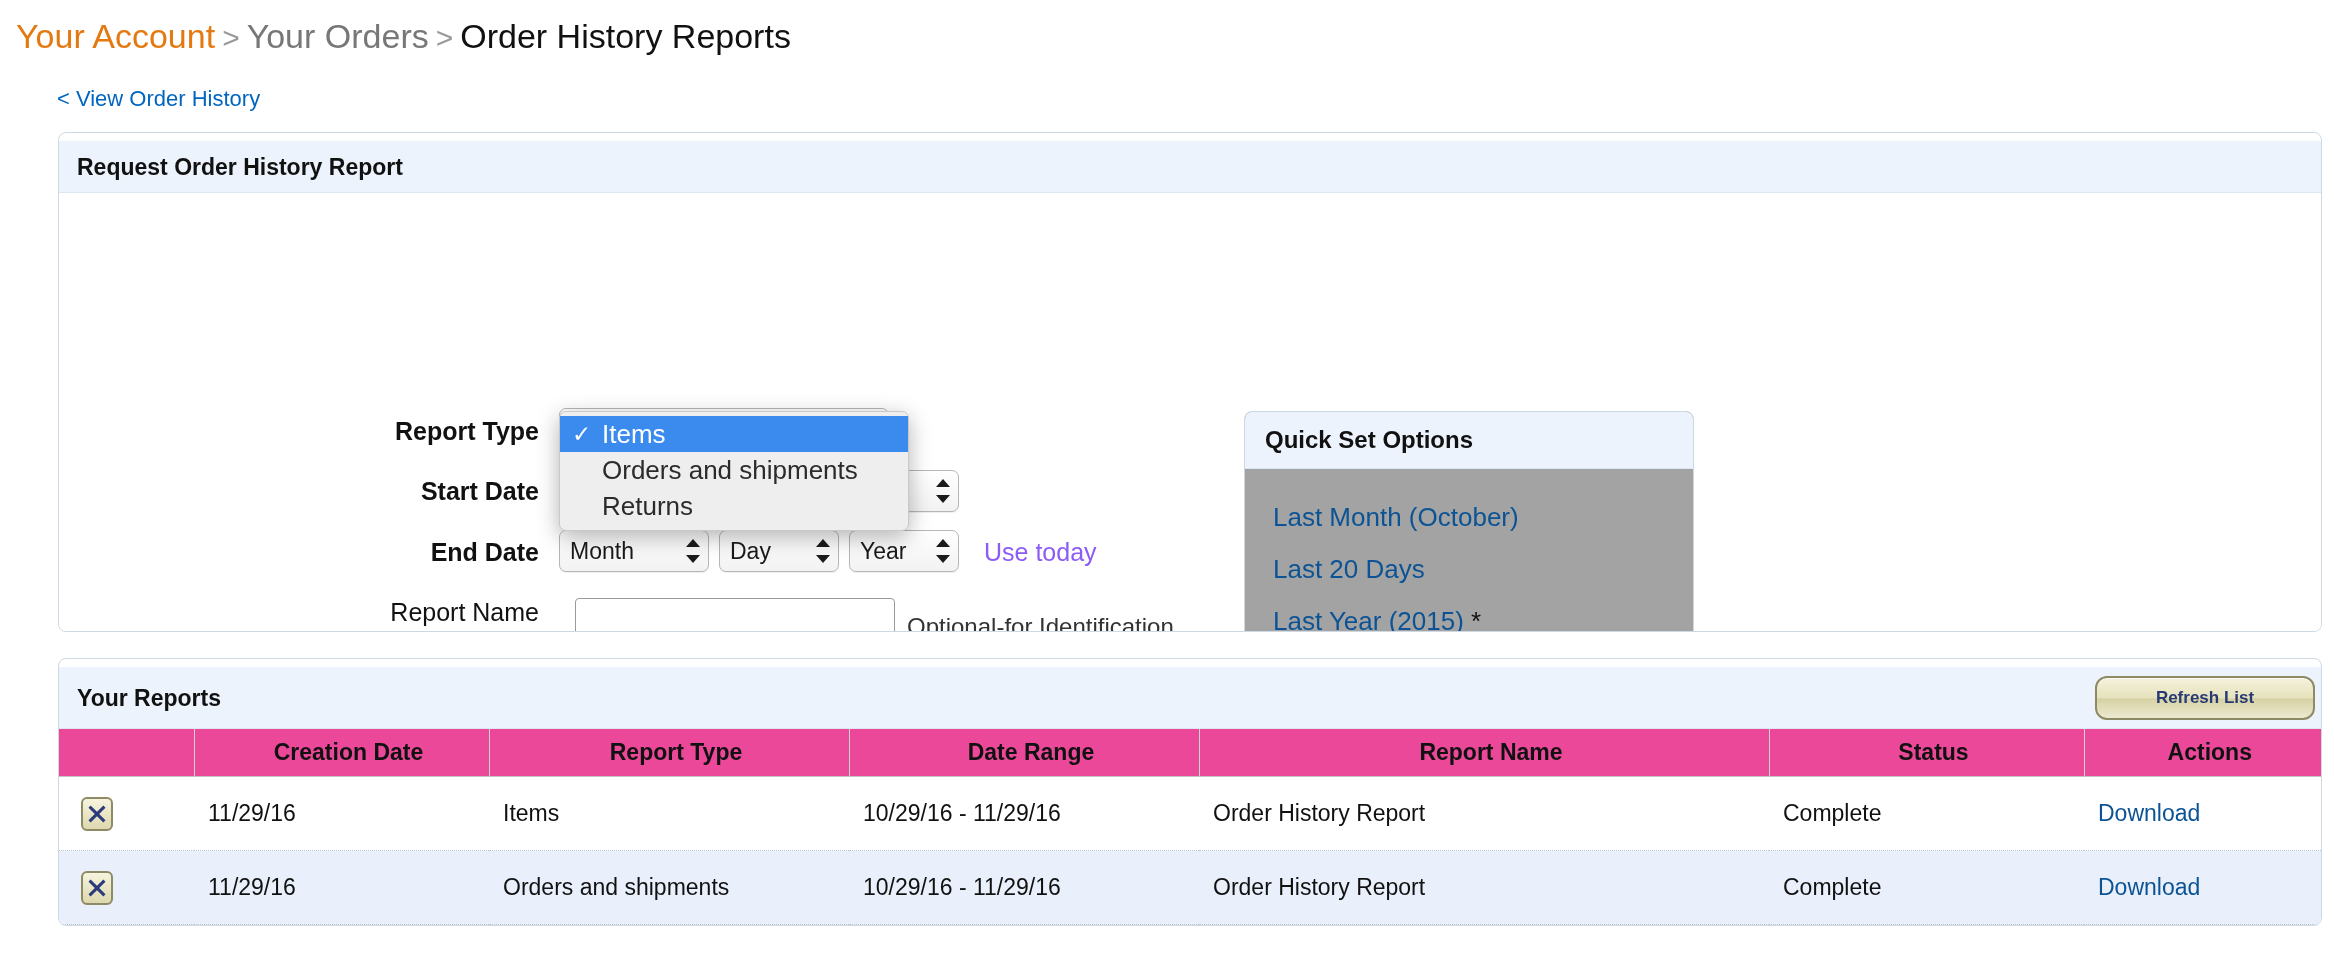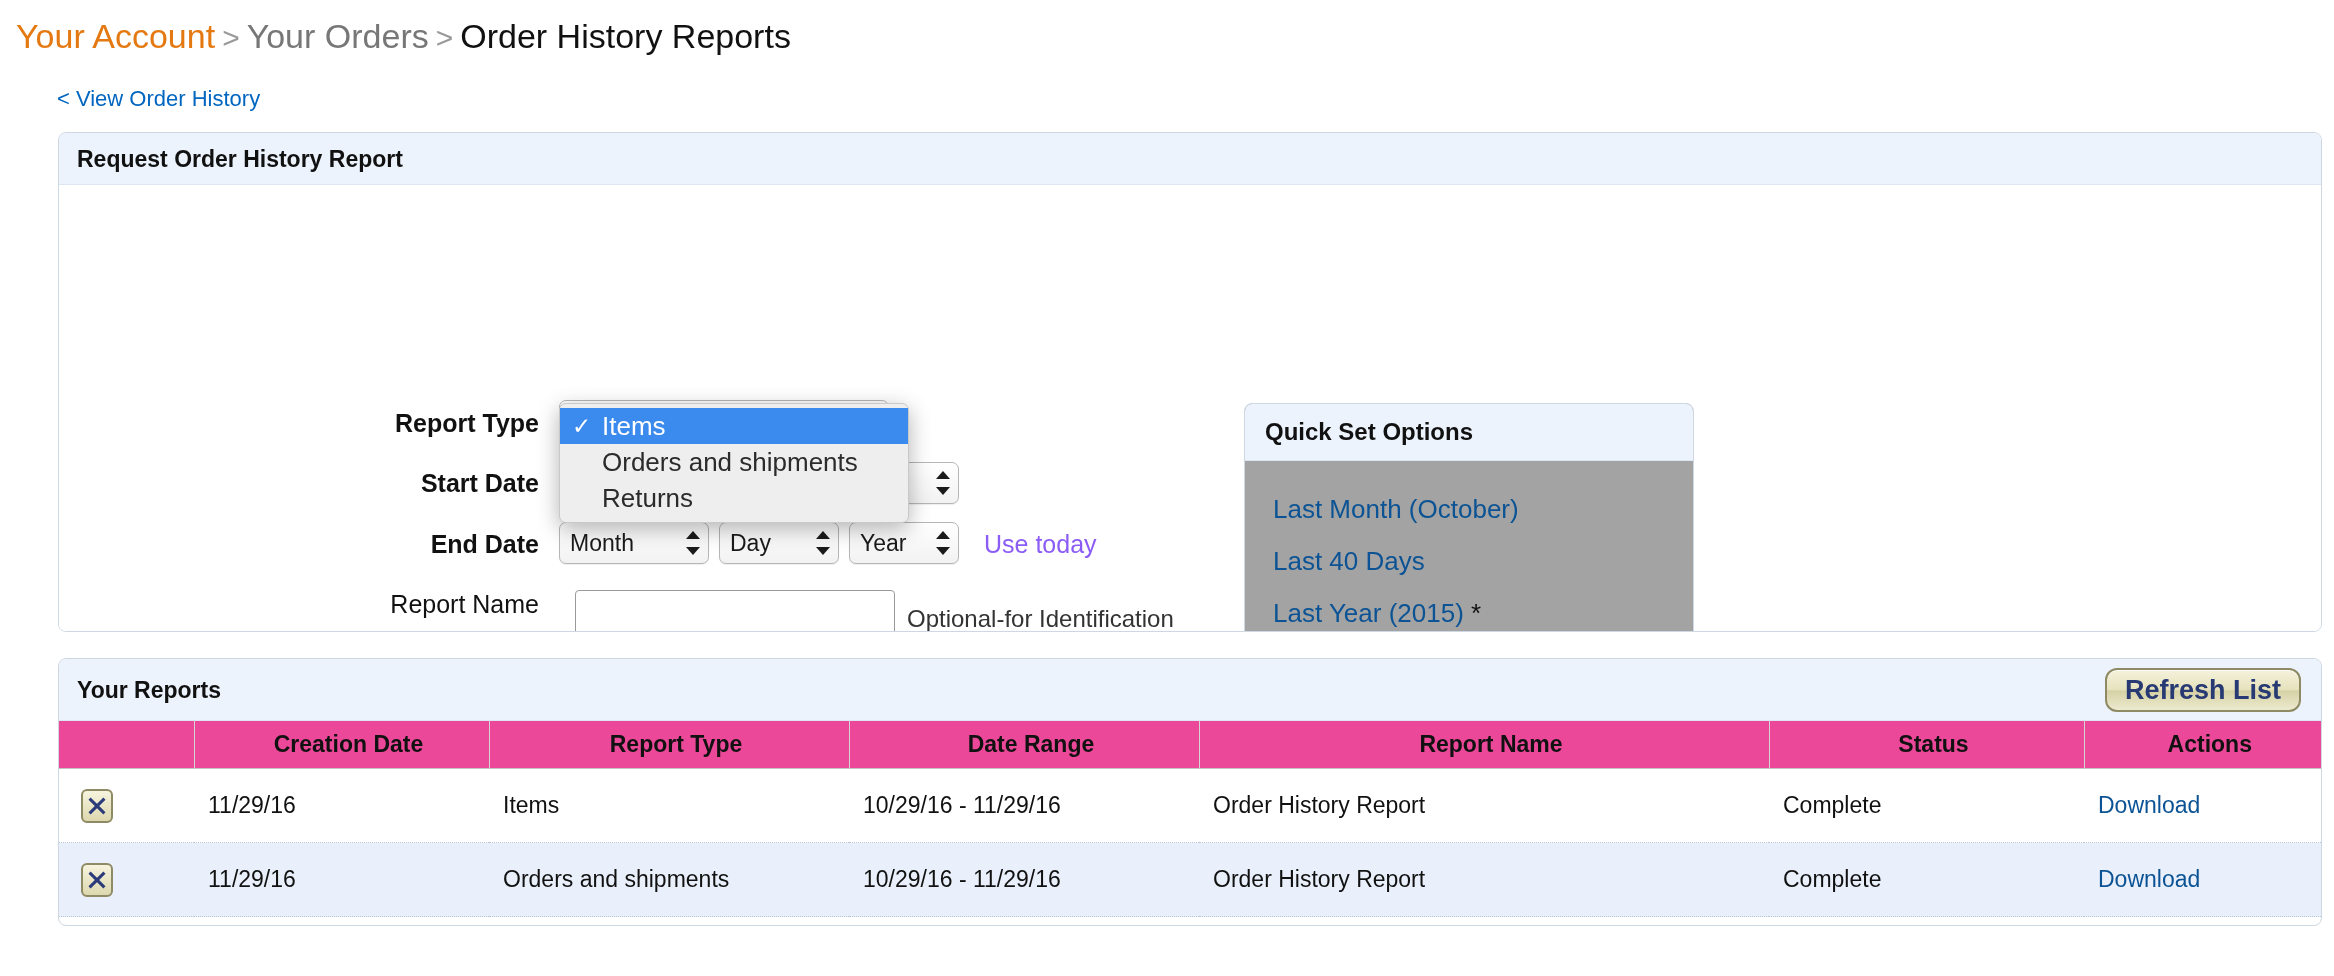--- a/index.html
+++ b/index.html
@@ -34,20 +34,21 @@
     border-radius:8px;
     background:#ffffff;
     box-sizing:border-box;
     overflow:hidden;
   }
   .panel-head{
     background:#edf3fd;
     border-bottom:1px solid #dde6f2;
     box-sizing:border-box;
     position:relative;
+    margin-top:8px;
   }
   .panel-head-title{
     position:absolute;left:18px;top:50%;transform:translateY(-50%);
     font-size:23px;font-weight:bold;color:#111111;white-space:nowrap;
   }
 
   #request-panel{left:58px;top:132px;width:2264px;height:500px;}
   #request-panel .panel-head{height:52px;width:100%;}
   .panel-body{position:relative;width:100%;height:calc(100% - 52px);background:#fff;}
 
@@ -168,21 +169,21 @@
   #report-type-menu .mi.sel-item{
     background:#3b8aed;color:#ffffff;
   }
   #report-type-menu .mi .chk{
     position:absolute;left:12px;top:0;font-size:23px;line-height:36px;
   }
 
   
   #reports-panel{left:58px;top:658px;width:2264px;height:268px;}
   #reports-panel .panel-head{height:62px;width:100%;}
-  #btn-refresh{position:absolute;right:20px;top:9px;width:196px;height:44px;font-size:27px;}
+  #btn-refresh{position:absolute;right:6px;top:9px;width:220px;height:44px;font-size:17px;}
 
   table.reports{
     width:100%;border-collapse:collapse;table-layout:fixed;
     font-size:23px;color:#111;
   }
   table.reports th{
     background:#ec4899;
     border-right:1px solid #d4d4d4;
     border-bottom:1px solid #c4c4c4;
     text-align:center;font-weight:bold;font-size:23px;
@@ -305,21 +306,21 @@
 
       <div id="quickset">
         <div class="qs-head">
           <span>Quick Set Options</span>
         </div>
         <div class="qs-link" id="qs0">
           <span>Last Month (October)</span>
           <span class="qs-star"></span>
         </div>
         <div class="qs-link" id="qs1">
-          <span>Last 40 Days</span>
+          <span>Last 20 Days</span>
           <span class="qs-star"></span>
         </div>
         <div class="qs-link" id="qs2">
           <span>Last Year (2015)</span>
           <span class="qs-star">*</span>
         </div>
 
       </div>
 
       <div id="report-type-menu">

